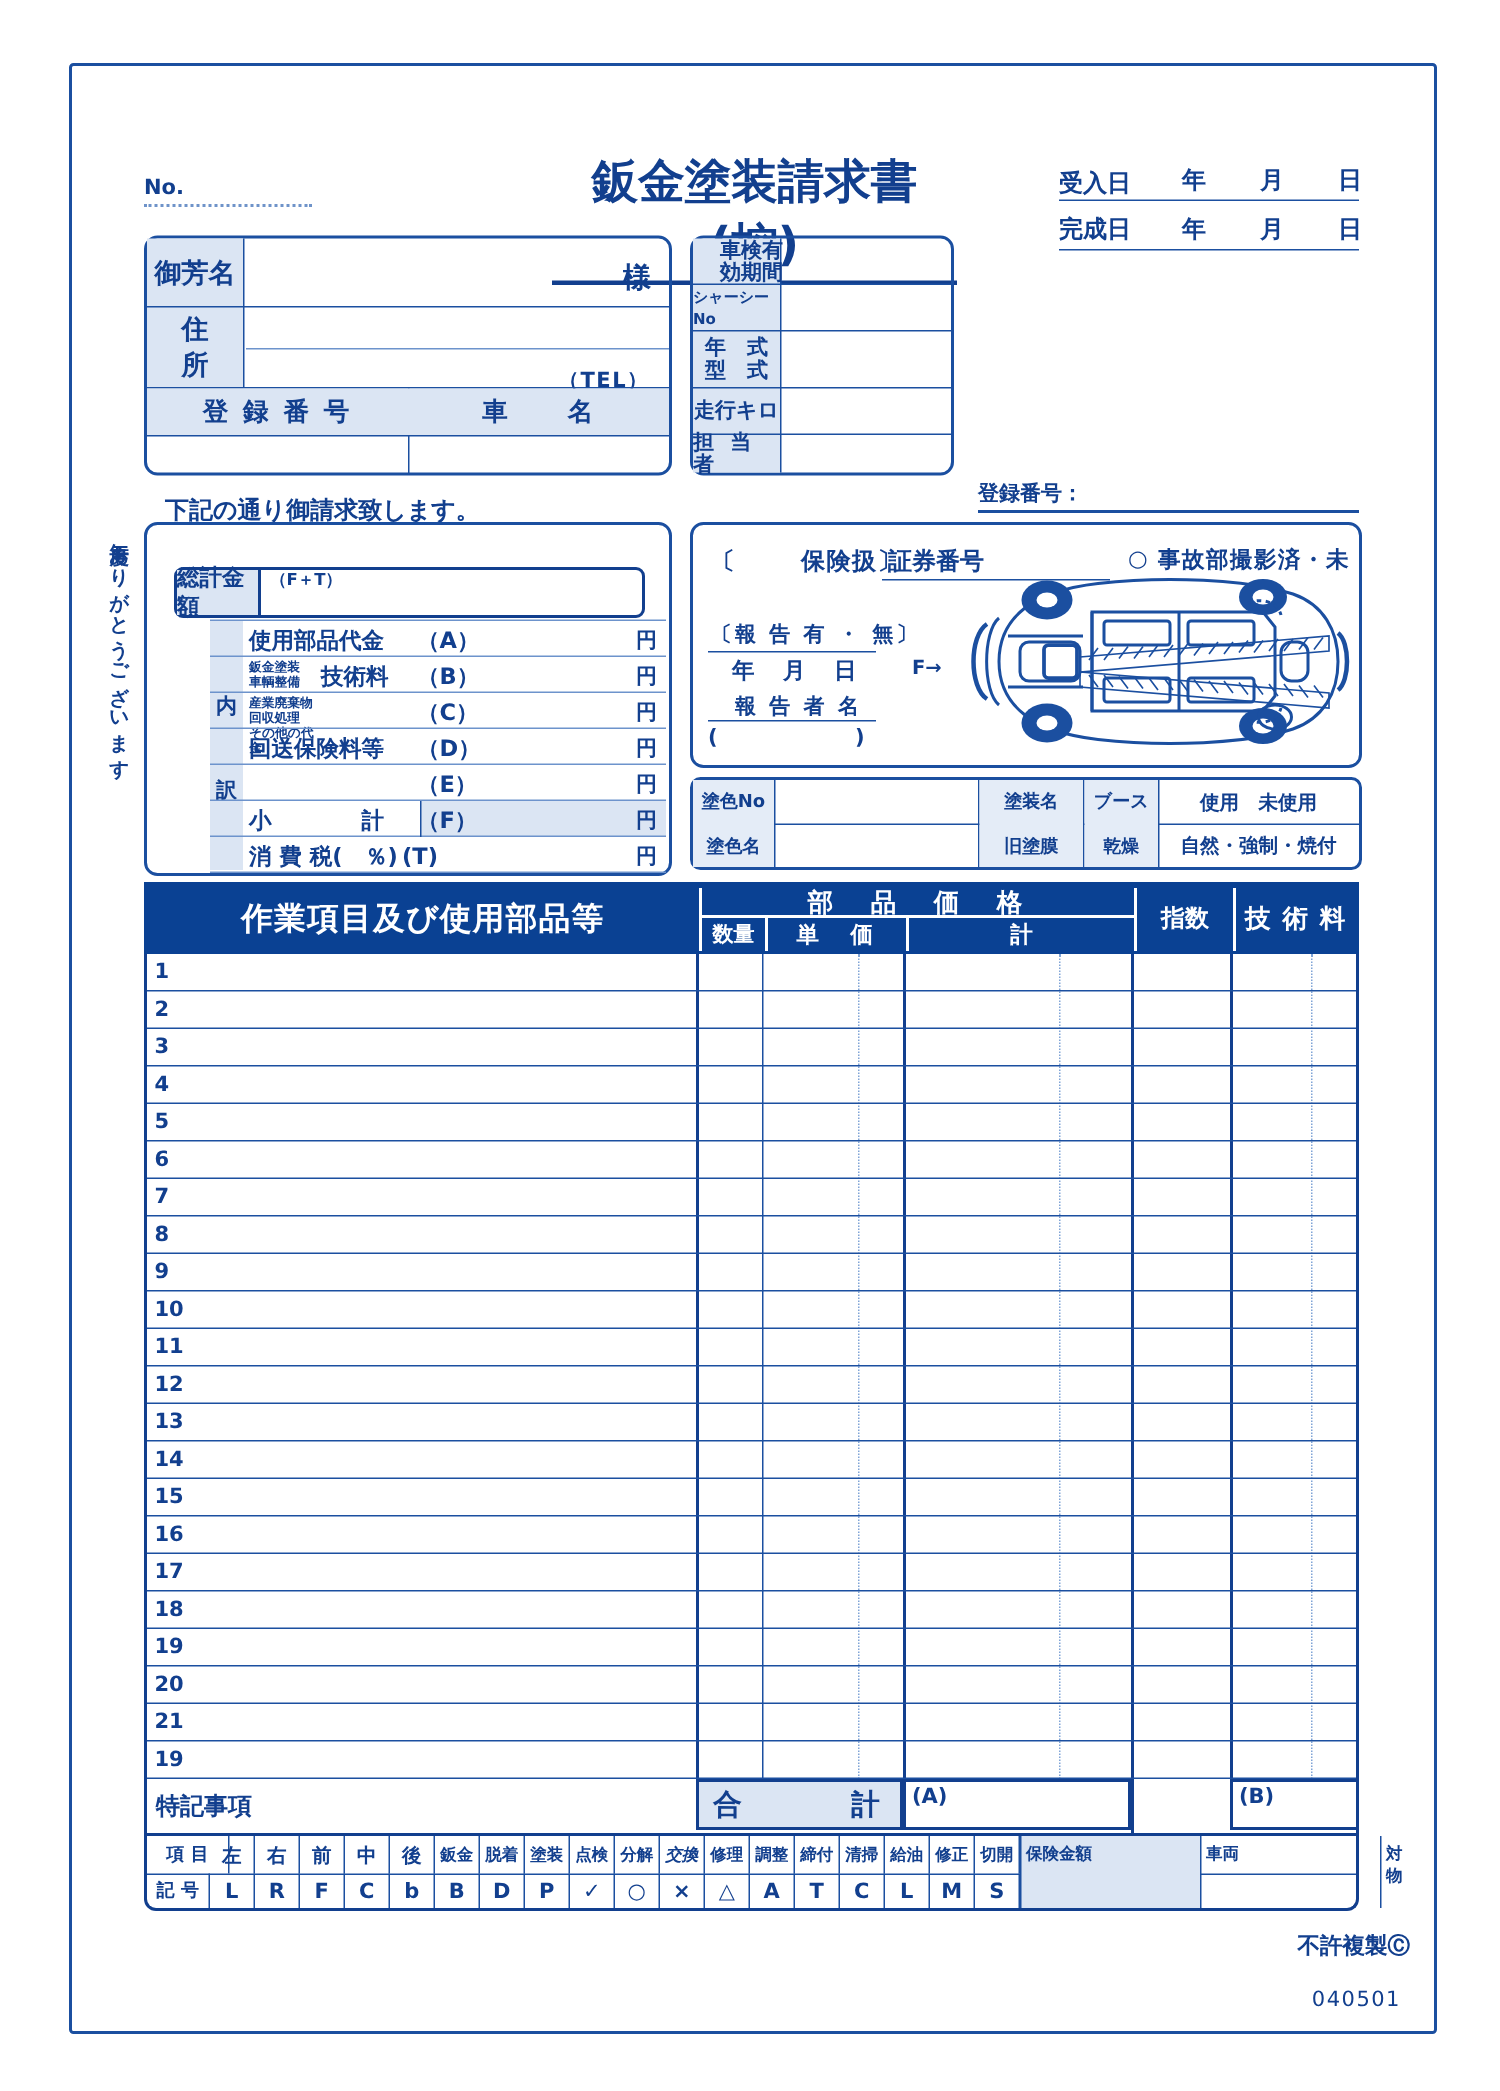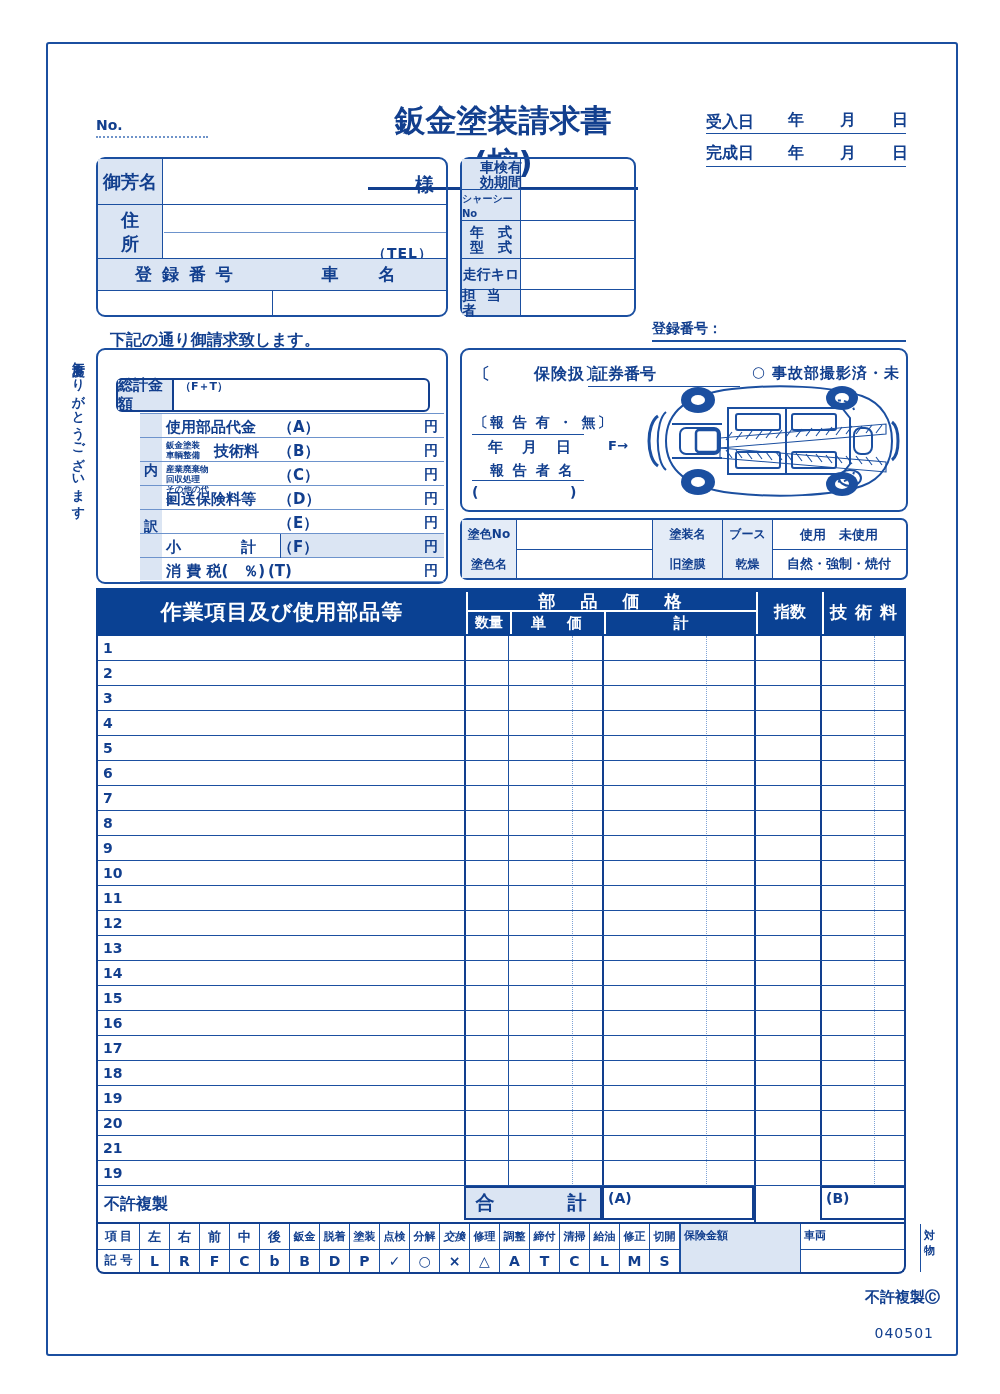--- a/index.html
+++ b/index.html
@@ -490,36 +490,36 @@
           <div class="abs" style="left: 368px; top: 525px; width: 40px; height: 25px;"></div>
           <div class="abs" style="left: 412px; top: 525px; width: 90px; height: 25px;"></div>
           <div class="abs" style="left: 506px; top: 525px; width: 148px; height: 25px;"></div>
           <div class="abs" style="left: 658px; top: 525px; width: 62px; height: 25px;"></div>
           <div class="abs" style="left: 724px; top: 525px; width: 82px; height: 25px;"></div>
           <div class="hline" style="left: 0px; top: 549px; width: 806px;"></div>
         </div>
     </div>
 
     <div id="notesrow" style="position:relative;width:810px;height:38px;border:2px solid #123f8e;border-top:none;box-sizing:border-box;">
-      <div class="abs lbl" style="left:6px;top:8px;font-size:16px;">不許複製</div>
+      <div class="abs lbl" style="left:6px;top:8px;font-size:16px;">特記事項</div>
       <div class="abs" style="left:86px;top:2px;width:278px;height:32px;"></div>
       <div class="abs shade ctr lbl" style="left:366px;top:0px;width:138px;height:34px;font-size:19px;letter-spacing:4px;border:2px solid #123f8e;box-sizing:border-box;">合　　　計</div>
       <div class="abs" style="left:504px;top:0px;width:152px;height:34px;border:2px solid #123f8e;box-sizing:border-box;">
         <span class="abs lbl" style="left:4px;top:2px;font-size:14px;">(A)</span>
       </div>
       <div class="abs" style="left:722px;top:0px;width:86px;height:34px;border:2px solid #123f8e;box-sizing:border-box;">
         <span class="abs lbl" style="left:4px;top:2px;font-size:14px;">(B)</span>
       </div>
       <div class="vline" style="left:656px;top:0;height:38px;width:2px;background:#123f8e;"></div>
     </div>
 
     <div id="legend" style="position:relative;width:810px;height:50px;border:2px solid #123f8e;border-top:none;border-radius:0 0 8px 8px;box-sizing:border-box;">
       <div class="hline" style="left:0;top:25px;width:806px;"></div>
       <div id="legend-cells">
-          <div class="lgcell" style="left: 0px; top: 0px; width: 42px; height: 25px; font-size: 12px; border-right: 1.4px solid rgb(27, 79, 160); font-family: Liberation Serif, serif;">項 目</div>
+          <div class="lgcell" style="left: 0px; top: 0px; width: 55px; height: 25px; font-size: 12px; border-right: 1.4px solid rgb(27, 79, 160);">項 目</div>
           <div class="lgcell" style="left: 0px; top: 25px; width: 42px; height: 23px; font-size: 12px; border-right: 1.4px solid rgb(27, 79, 160);">記 号</div>
           <div class="lgcell" style="left: 42px; top: 0px; width: 30px; height: 25px; font-size: 13px; border-right: 1.4px solid rgb(27, 79, 160);">左</div>
           <div class="lgcell" style="left: 42px; top: 25px; width: 30px; height: 23px; font-size: 14px; border-right: 1.4px solid rgb(27, 79, 160);">L</div>
           <div class="lgcell" style="left: 72px; top: 0px; width: 30px; height: 25px; font-size: 13px; border-right: 1.4px solid rgb(27, 79, 160);">右</div>
           <div class="lgcell" style="left: 72px; top: 25px; width: 30px; height: 23px; font-size: 14px; border-right: 1.4px solid rgb(27, 79, 160);">R</div>
           <div class="lgcell" style="left: 102px; top: 0px; width: 30px; height: 25px; font-size: 13px; border-right: 1.4px solid rgb(27, 79, 160);">前</div>
           <div class="lgcell" style="left: 102px; top: 25px; width: 30px; height: 23px; font-size: 14px; border-right: 1.4px solid rgb(27, 79, 160);">F</div>
           <div class="lgcell" style="left: 132px; top: 0px; width: 30px; height: 25px; font-size: 13px; border-right: 1.4px solid rgb(27, 79, 160);">中</div>
           <div class="lgcell" style="left: 132px; top: 25px; width: 30px; height: 23px; font-size: 14px; border-right: 1.4px solid rgb(27, 79, 160);">C</div>
           <div class="lgcell" style="left: 162px; top: 0px; width: 30px; height: 25px; font-size: 13px; border-right: 1.4px solid rgb(27, 79, 160);">後</div>

